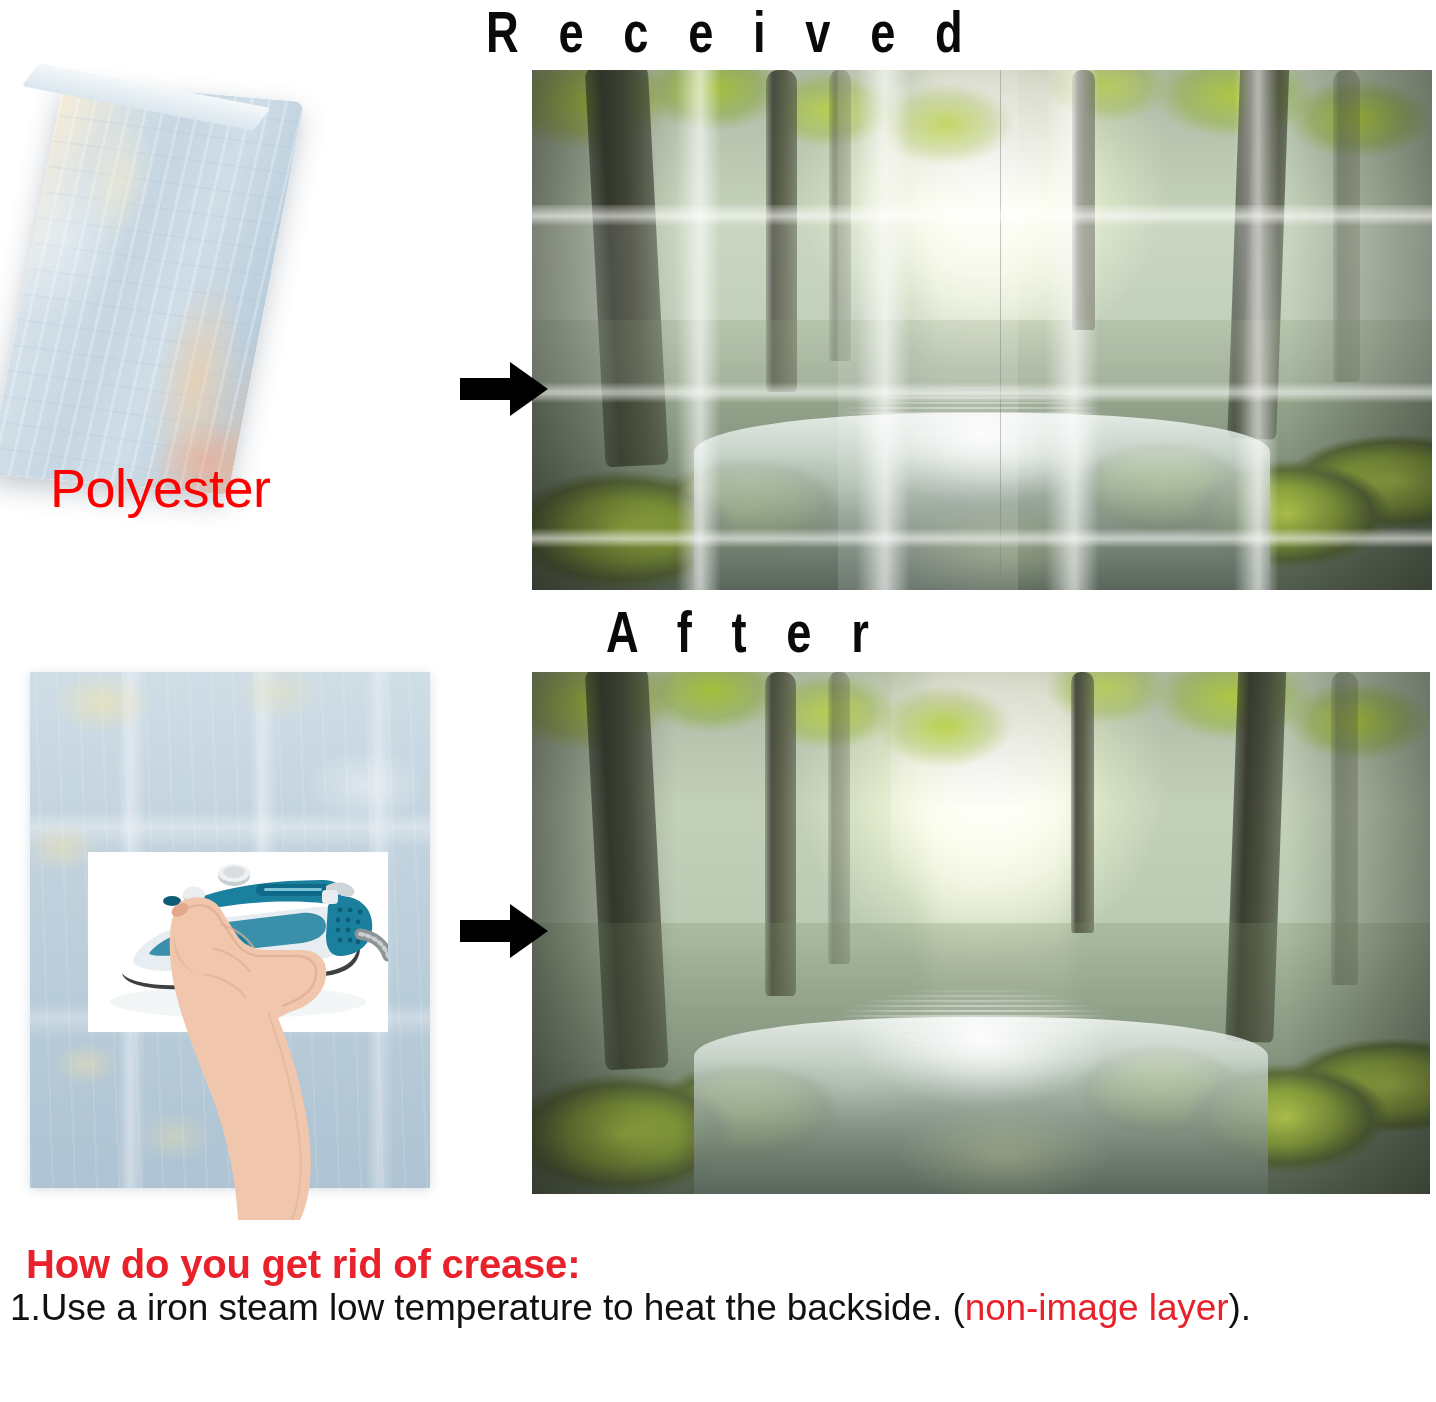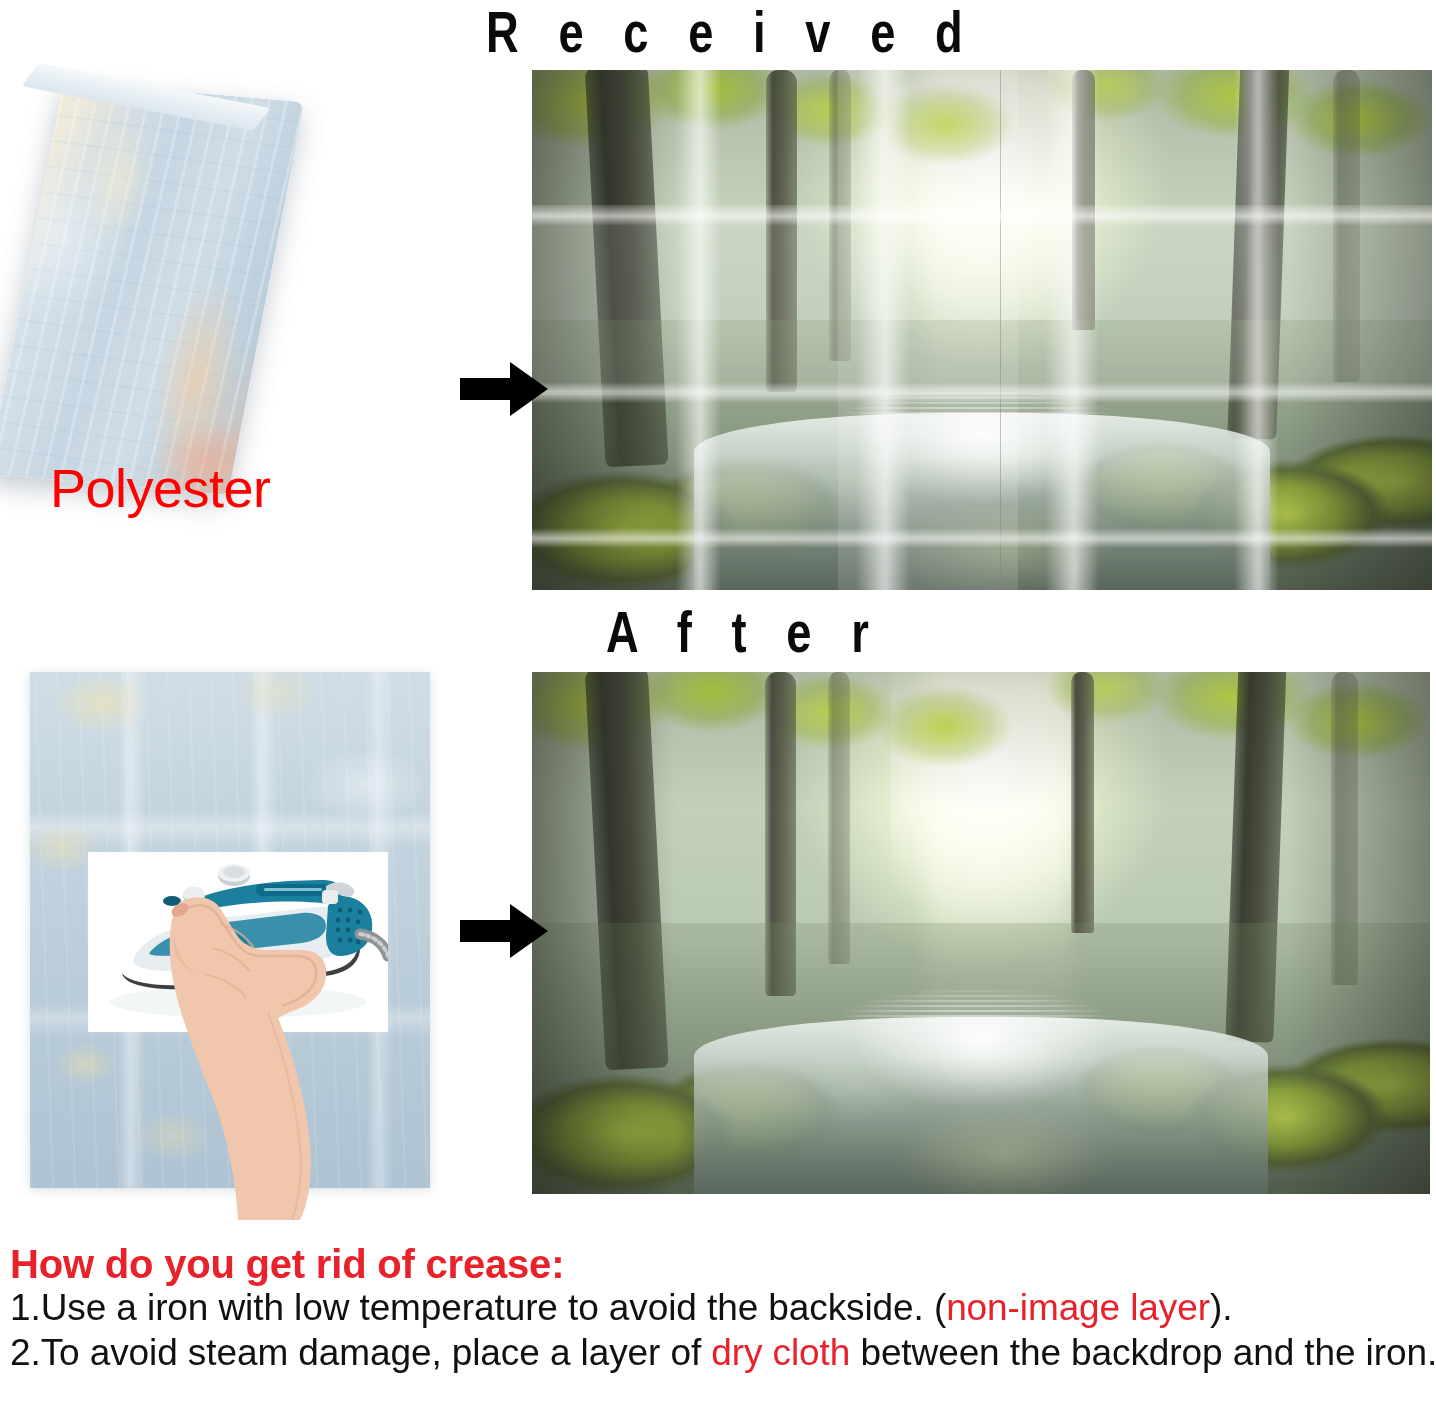--- a/index.html
+++ b/index.html
@@ -237,20 +237,21 @@
     width: 1420px;
   }
   #crease-heading {
     font-family: "Liberation Sans Narrow", "Liberation Sans", sans-serif;
     font-weight: 700;
     font-size: 40px;
     color: #e8212b;
     letter-spacing: -0.2px;
     line-height: 1.05;
     white-space: nowrap;
+    margin-left: 16px;
   }
   .instruction-line {
     font-family: "Liberation Sans Narrow", "Liberation Sans", sans-serif;
     font-size: 37px;
     font-weight: 400;
     color: #111111;
     line-height: 1.22;
     white-space: nowrap;
     letter-spacing: -0.1px;
   }
@@ -383,21 +384,18 @@
     <div class="rocks"></div>
     <div class="falls"></div>
     <div class="stream"></div>
     <div class="vignette"></div>
   </div>
 
   <div id="instructions">
     <div id="crease-heading">How do you get rid of crease:</div>
 
     <div class="instruction-line">
-      <span>1.</span><span>Use a iron with low temperature to avoid the backside. (</span><span class="hl">non-image layer</span><span>).</span>
+      <span>1.</span><span>Use a iron steam low temperature to heat the backside. (</span><span class="hl">non-image layer</span><span>).</span>
     </div>
 
-    <div class="instruction-line">
-      <span>2.</span><span>To avoid steam damage, place a layer of </span><span class="hl">dry cloth</span><span> between the backdrop and the iron.</span>
-    </div>
   </div>
 
 </div>
 
 </body></html>

